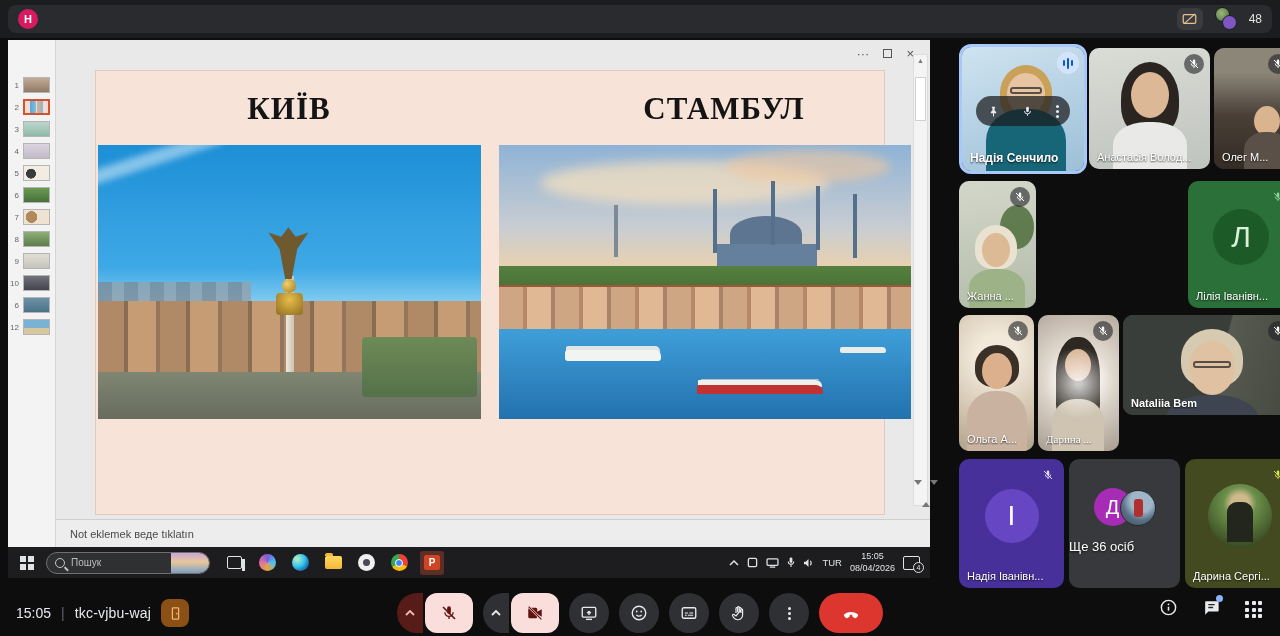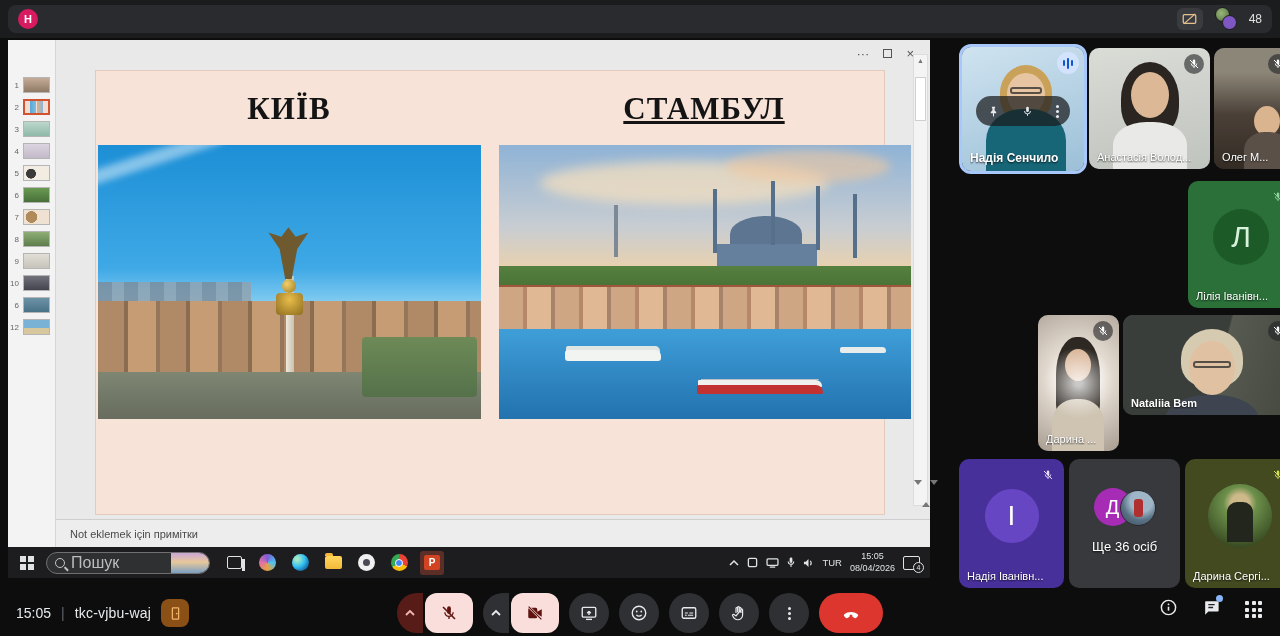--- a/index.html
+++ b/index.html
@@ -49,21 +49,21 @@
   .canvas { position:absolute; left:48px; right:0; top:0; height:479px; background:#e9e9e9; }
   .win-controls { position:absolute; right:16px; top:6px; display:flex; align-items:center; gap:14px;
                   color:#555; font-size:13px; }
   .win-restore-glyph { width:9px; height:9px; border:1.5px solid #555; display:inline-block; }
 
   .slide { position:absolute; left:39px; top:30px; width:790px; height:445px; background:#f8e3d9;
            border:1px solid #e3cabc; }
   .slide-title { position:absolute; top:20px; font-family:"Liberation Serif", serif; font-weight:bold;
                  font-size:31px; color:#141414; letter-spacing:1px; text-align:center; }
   .slide-title.left { left:0; width:386px; }
-  .slide-title.right { left:400px; width:416px;text-decoration:underline; }
+  .slide-title.right { left:420px; width:416px; }
 
   .photo { position:absolute; top:74px; height:274px; overflow:hidden; }
   .photo-kyiv { left:2px; width:383px; }
   .photo-ist { left:403px; width:412px; }
   .photo div { position:absolute; }
 
   .ky-sky { inset:0; background:linear-gradient(180deg,#1d8fd6 0%,#3fa9e6 45%,#9ad8f4 62%); }
   .ky-ray { left:-30px; top:8px; width:160px; height:14px; background:rgba(255,255,255,.45);
             transform:rotate(-18deg); border-radius:8px; filter:blur(3px); }
   .ky-city { left:0; right:0; top:57%; height:26%;
@@ -110,21 +110,21 @@
            font-size:11px; color:#4a4a4a; }
 
   
   .taskbar { position:absolute; left:0; right:0; top:507px; height:31px; background:#1d1d1f;
              display:flex; align-items:center; }
   .tb-start { width:38px; display:flex; justify-content:center; }
   .win-logo { width:14px; height:14px; display:grid; grid-template-columns:6px 6px; grid-gap:2px; }
   .win-logo span { background:#dfe3e6; width:6px; height:6px; }
   .tb-search { width:164px; height:22px; border:1px solid #6f6f6f; border-radius:12px; background:#2f3032;
                display:flex; align-items:center; padding-left:8px; overflow:hidden; position:relative; }
-  .tb-search input { border:0; outline:0; background:transparent; color:#cfcfcf; font-size:16px; width:90px; }
+  .tb-search input { border:0; outline:0; background:transparent; color:#cfcfcf; font-size:10px; width:90px; }
   .tb-search input::placeholder { color:#bdbdbd; }
   .search-glass { width:10px; height:10px; border:1.5px solid #c5c5c5; border-radius:50%; position:relative; margin-right:6px; flex:none; }
   .search-glass::after { content:""; position:absolute; width:5px; height:1.5px; background:#c5c5c5;
                          transform:rotate(45deg); left:8px; top:9px; }
   .search-img { position:absolute; right:0; top:0; bottom:0; width:38px;
                 background:linear-gradient(180deg,#caa6d6 0%,#e8c79a 45%,#7aa0c4 100%); }
   .tb-icons { display:flex; align-items:center; gap:9px; margin-left:12px; }
   .tb-ic { width:24px; height:24px; display:flex; align-items:center; justify-content:center; border-radius:3px; }
   .taskview { width:15px; height:13px; border:1.5px solid #dfe3e6; border-radius:2px; position:relative; }
   .taskview::after { content:""; position:absolute; right:-4px; top:2px; width:3px; height:12px; background:#dfe3e6; }
@@ -179,39 +179,39 @@
   .hoverpill svg { width:13px; height:13px; }
   .vdots { display:inline-flex; flex-direction:column; gap:2px; }
   .vdots i { width:3px; height:3px; border-radius:50%; background:#e8eaed; }
 
   .t2 { left:132px; top:8px; width:121px; height:121px; }
   .t3 { left:257px; top:8px; width:80px; height:121px; }
   .t4 { left:2px; top:141px; width:77px; height:127px; }
   .t5 { left:83px; top:141px; width:144px; height:127px; }
   .t6 { left:231px; top:141px; width:106px; height:127px; background:#2a7038; }
   .t7 { left:2px; top:275px; width:75px; height:136px; }
-  .t8 { left:81px; top:275px; width:81px; height:136px; }
+  .t8 { left:81px; top:275px; width:81px; height:136px;font-family:Liberation Serif, serif; }
   .t9 { left:166px; top:275px; width:171px; height:100px;font-weight:bold; }
   .t10 { left:2px; top:419px; width:105px; height:129px; background:#47309a; }
   .t11 { left:112px; top:419px; width:111px; height:129px; background:#37393c; }
   .t12 { left:228px; top:419px; width:109px; height:129px; background:#434a20; }
 
   .letter-circle { position:absolute; left:50%; top:44%; transform:translate(-50%,-50%); border-radius:50%;
                    display:flex; align-items:center; justify-content:center; }
   .t6 .letter-circle { width:56px; height:56px; background:#1c5a28; color:#d9f2dc; font-size:30px; }
   .t10 .letter-circle { width:54px; height:54px; background:#6746c3; color:#fff; font-size:28px; }
   .t11-avatars { position:absolute; left:50%; top:38%; transform:translate(-50%,-50%); width:62px; height:40px; }
   .t11-avatars .c1 { position:absolute; left:0; top:0; width:38px; height:38px; border-radius:50%; background:#a62bb5;
                      color:#fff; font-size:20px; display:flex; align-items:center; justify-content:center; }
   .t11-avatars .c2 { position:absolute; left:26px; top:2px; width:36px; height:36px; border-radius:50%;
                      background:radial-gradient(circle at 60% 30%,#9fb6c9 35%,#5a7286 60%,#3a4a58);
                      border:1px solid #2a2b2e; }
   .t11-avatars .c2::after { content:""; position:absolute; left:13px; top:8px; width:9px; height:18px;
                             background:#b03030; border-radius:3px; }
-  .t11 .name { left:0; right:0; bottom:34px; text-align:center; font-size:13px; max-width:100%; }
+  .t11 .name { left:0; right:0; bottom:34px; font-size:13px; max-width:100%; }
   .t12 .photo-av { position:absolute; left:50%; top:44%; transform:translate(-50%,-50%); width:64px; height:64px;
                    border-radius:50%; background:radial-gradient(circle at 50% 30%,#cdb98a 16%,#6b8f4a 30%,#2f3d1a 90%); }
   .t12 .photo-av::after { content:""; position:absolute; left:19px; top:18px; width:26px; height:40px;
                           background:#22261c; border-radius:10px 10px 0 0; }
 
   
   .bottombar { position:absolute; left:0; right:0; top:590px; height:46px; display:flex; align-items:center; }
   .bb-left { display:flex; align-items:center; gap:10px; margin-left:16px; font-size:14px; }
   .bb-sep { color:#5f6368; }
   .bb-code { letter-spacing:.2px; }
@@ -369,21 +369,21 @@
         <span class="vs-thumb"></span>
         <span class="vs-bottom">
           <span class="tri down"></span>
           <span class="tri up"></span>
           <span class="tri down"></span>
         </span>
       </div>
     </div>
 
     <div class="notes">
-      <span>Not eklemek için примітки</span>
+      <span>Not eklemek веде tıklatın</span>
     </div>
 
     <div class="taskbar">
       <span class="tb-start">
         <span class="win-logo">
             <span></span>
             <span></span>
             <span></span>
             <span></span>
           </span>
@@ -499,34 +499,63 @@
       <span class="mutebadge">
         <svg viewBox="0 0 24 24">
             <rect x="9.5" y="3" width="5" height="10" rx="2.5" fill="currentColor"></rect>
             <path d="M6.5 11a5.5 5.5 0 0 0 11 0M12 16.5V20" stroke="currentColor" stroke-width="1.8" fill="none"></path>
             <path d="M4 4l16 16" stroke="currentColor" stroke-width="2"></path>
           </svg>
       </span>
       <span class="name">Олег М...</span>
     </div>
 
+    <div class="tile t4">
+      <div class="vbg" style="background:linear-gradient(170deg,#d3d7ca,#b4bcaa);"></div>
+      <span style="position:absolute;right:2px;top:24px;width:34px;height:44px;border-radius:50%;background:#4d6d3c;opacity:.85;"></span>
+      <span class="hair" style="left:16px;top:44px;width:42px;height:44px;background:#e9e2d0;"></span>
+      <span class="head" style="left:23px;top:52px;width:28px;height:34px;background:#dcba96;"></span>
+      <span class="torso" style="left:10px;top:88px;width:56px;height:40px;background:#9db387;"></span>
+      <span class="mutebadge">
+        <svg viewBox="0 0 24 24">
+            <rect x="9.5" y="3" width="5" height="10" rx="2.5" fill="currentColor"></rect>
+            <path d="M6.5 11a5.5 5.5 0 0 0 11 0M12 16.5V20" stroke="currentColor" stroke-width="1.8" fill="none"></path>
+            <path d="M4 4l16 16" stroke="currentColor" stroke-width="2"></path>
+          </svg>
+      </span>
+      <span class="name">Жанна ...</span>
+    </div>
 
 
     <div class="tile t6">
       <span class="letter-circle">Л</span>
       <span class="mutebadge plain" style="color:#8fd49c;">
         <svg viewBox="0 0 24 24">
             <rect x="9.5" y="3" width="5" height="10" rx="2.5" fill="currentColor"></rect>
             <path d="M6.5 11a5.5 5.5 0 0 0 11 0M12 16.5V20" stroke="currentColor" stroke-width="1.8" fill="none"></path>
             <path d="M4 4l16 16" stroke="currentColor" stroke-width="2"></path>
           </svg>
       </span>
       <span class="name">Лілія Іванівн...</span>
     </div>
 
+    <div class="tile t7">
+      <div class="vbg" style="background:radial-gradient(circle at 50% 30%,#f2e9da 20%,#cbbca6 70%,#b0a28c);"></div>
+      <span class="hair" style="left:16px;top:30px;width:44px;height:42px;background:#3a3028;"></span>
+      <span class="head" style="left:23px;top:38px;width:30px;height:36px;background:#dcb08c;"></span>
+      <span class="torso" style="left:8px;top:76px;width:60px;height:60px;background:#c9b2a0;"></span>
+      <span class="mutebadge">
+        <svg viewBox="0 0 24 24">
+            <rect x="9.5" y="3" width="5" height="10" rx="2.5" fill="currentColor"></rect>
+            <path d="M6.5 11a5.5 5.5 0 0 0 11 0M12 16.5V20" stroke="currentColor" stroke-width="1.8" fill="none"></path>
+            <path d="M4 4l16 16" stroke="currentColor" stroke-width="2"></path>
+          </svg>
+      </span>
+      <span class="name">Ольга А...</span>
+    </div>
 
     <div class="tile t8">
       <div class="vbg" style="background:radial-gradient(circle at 50% 45%,#ffffff 6%,#e4dcd2 35%,#a89c90);"></div>
       <span class="hair" style="left:18px;top:22px;width:44px;height:84px;background:#2e2822;border-radius:45% 45% 20% 20%;"></span>
       <span class="head" style="left:27px;top:34px;width:26px;height:32px;background:#d9b496;"></span>
       <span class="torso" style="left:14px;top:84px;width:52px;height:52px;background:#cfc4b2;"></span>
       <span style="position:absolute;inset:0;background:radial-gradient(circle at 50% 50%,rgba(255,255,255,.75) 4%,rgba(255,255,255,0) 45%);"></span>
       <span class="mutebadge">
         <svg viewBox="0 0 24 24">
             <rect x="9.5" y="3" width="5" height="10" rx="2.5" fill="currentColor"></rect>

